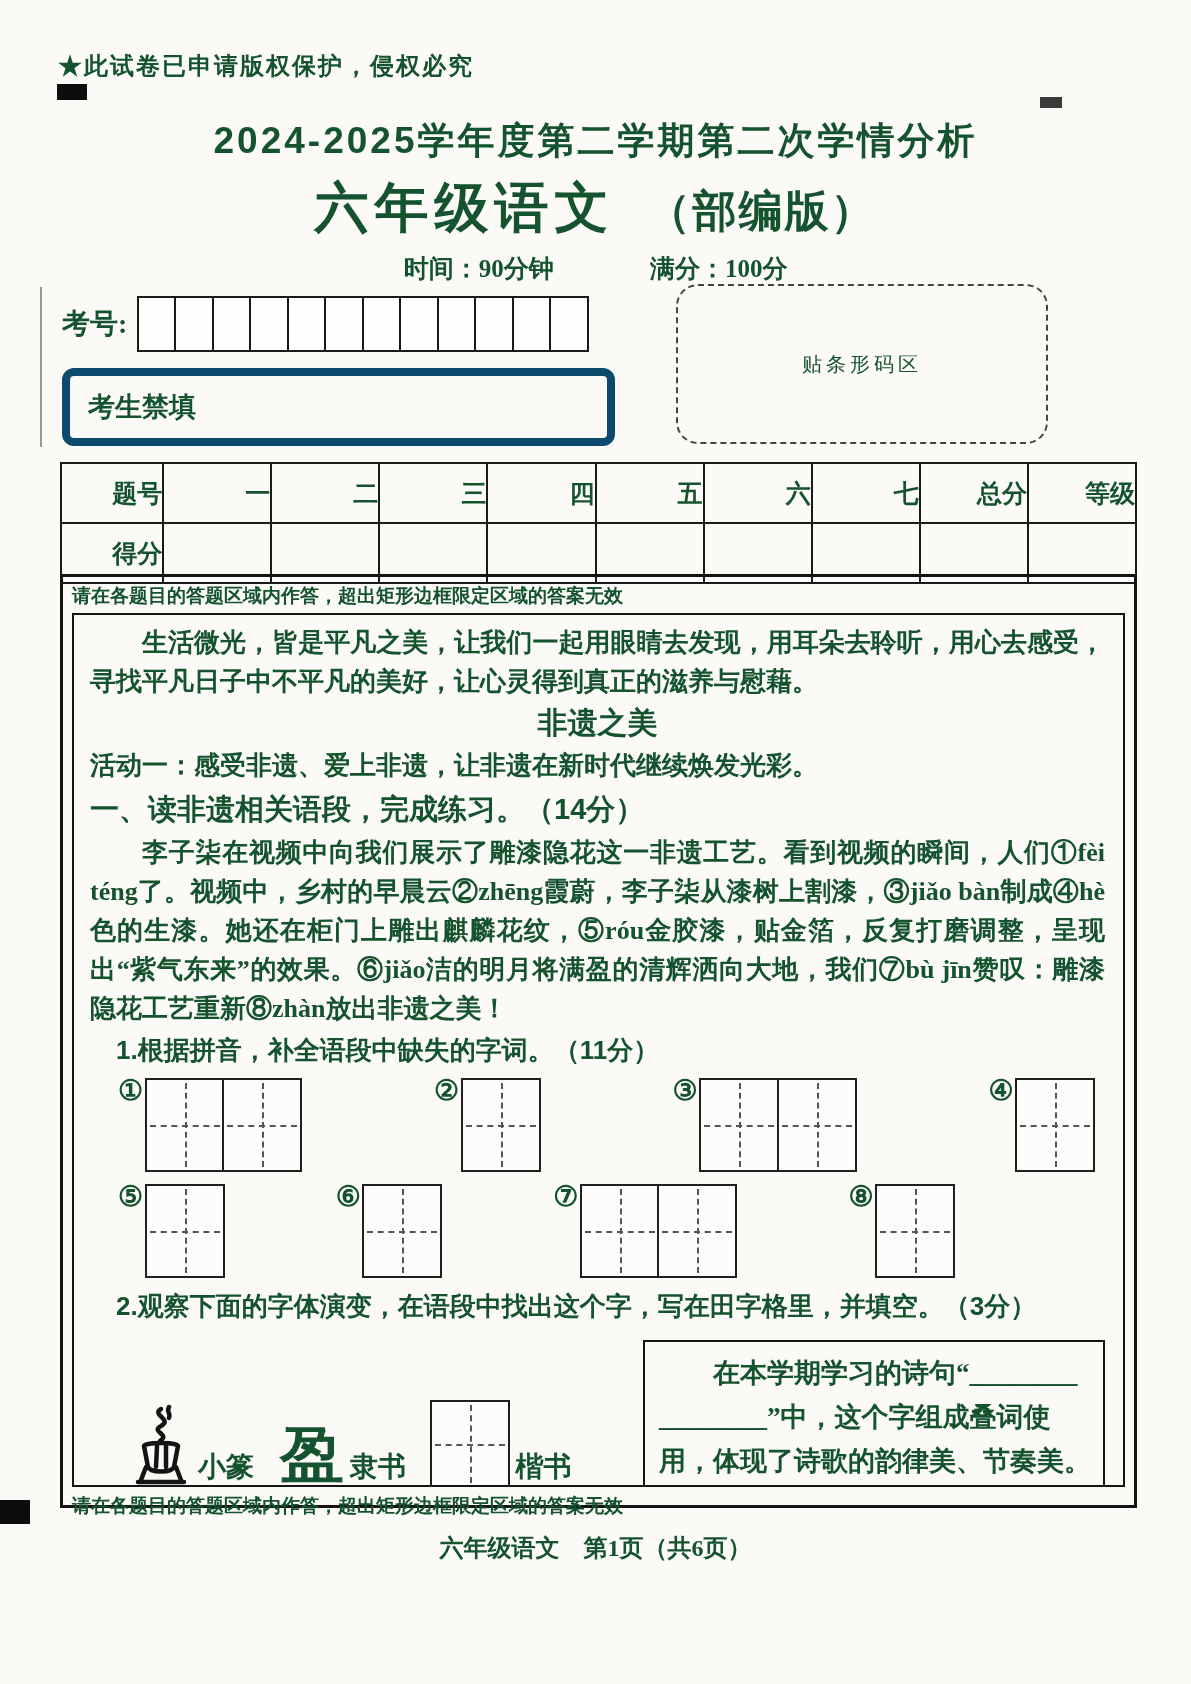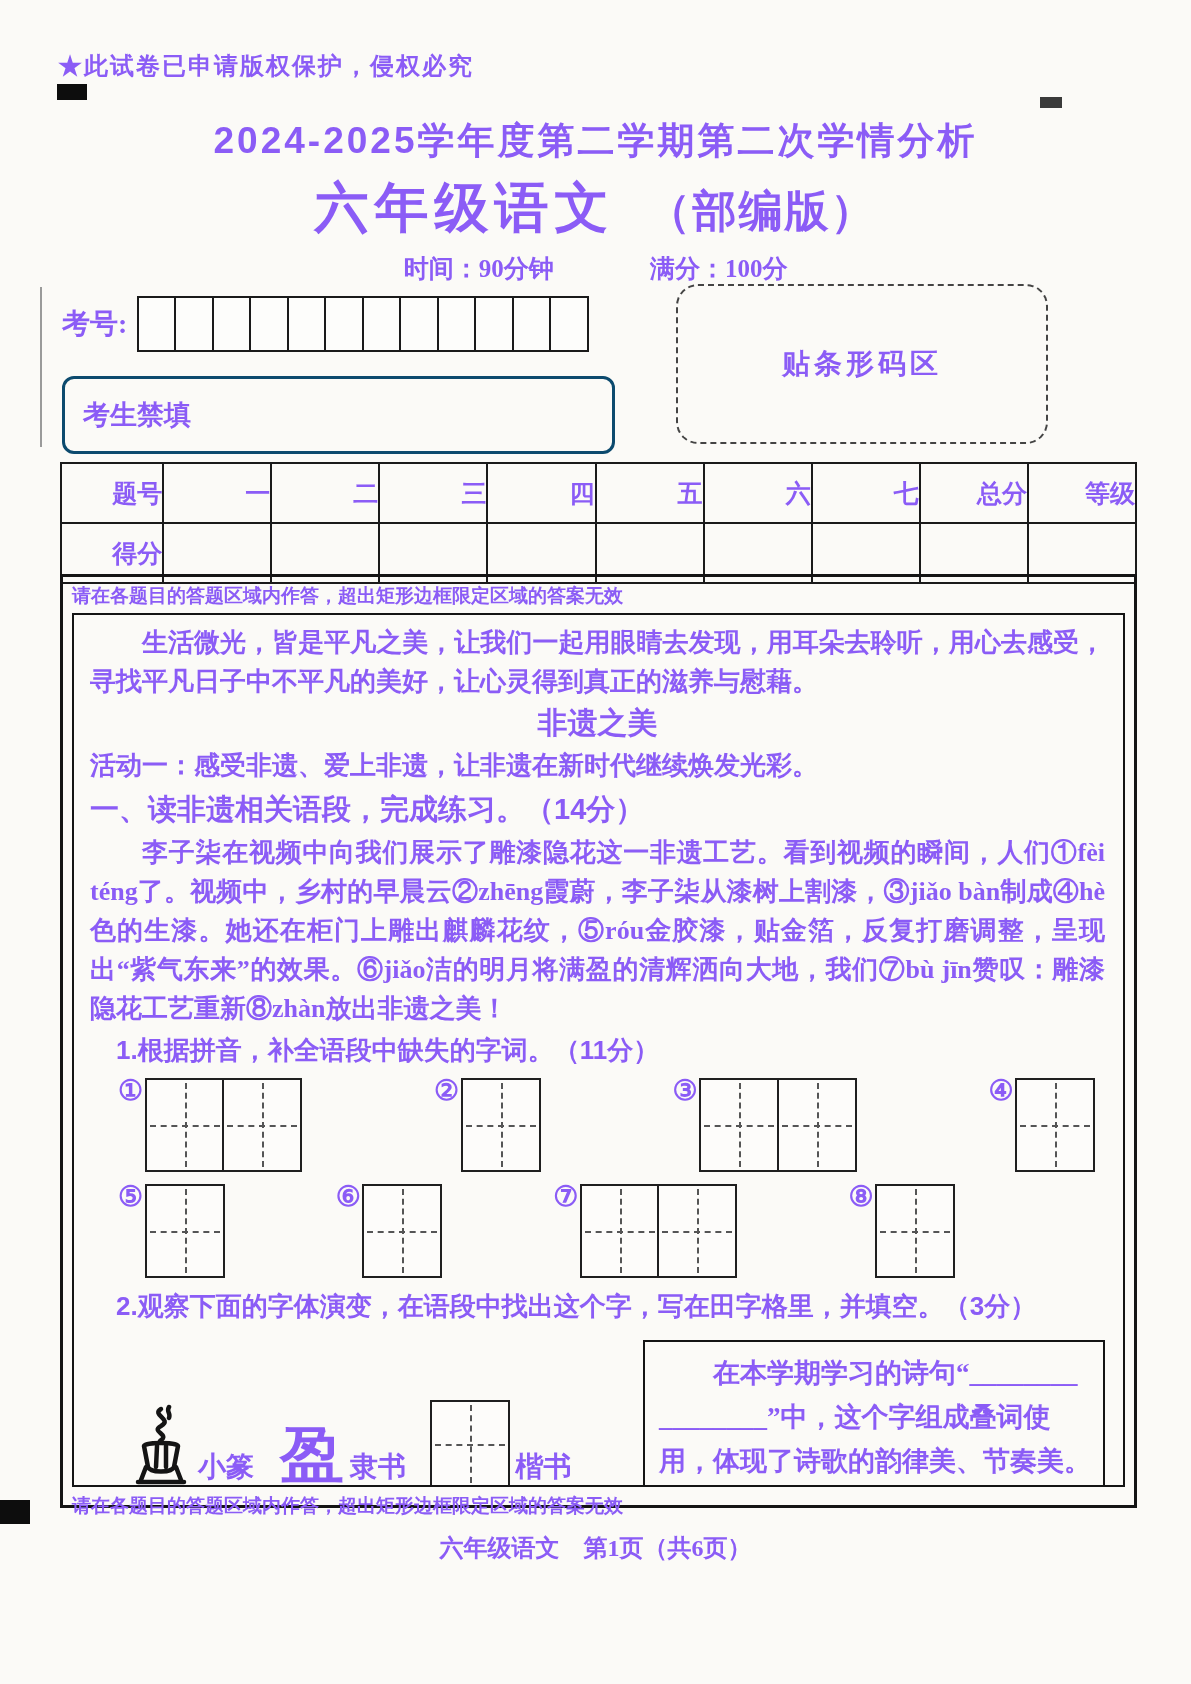--- a/index.html
+++ b/index.html
@@ -2,21 +2,21 @@
 <html><head>
 <meta charset="utf-8">
 <style>
   * { margin:0; padding:0; box-sizing:border-box; }
   html,body { background:#e8e8e8; }
   .page {
     position:relative;
     width:1191px; height:1684px;
     margin:0 auto;
     background:#fbfaf7;
-    color:#8b5cf6;
+    color:#14532d;
     font-family:"Liberation Serif", serif;
     overflow:hidden;
   }
   
   .mark { position:absolute; background:#0d0d0d; }
   .mark-tl { left:57px; top:84px; width:30px; height:16px; }
   .mark-tr { left:1040px; top:97px; width:22px; height:11px; background:#3a3a3a; }
   .mark-bl { left:0px; top:1500px; width:30px; height:24px; }
   .fold-line { position:absolute; left:40px; top:287px; width:2px; height:160px; background:#9a9a9a; }
 
@@ -43,34 +43,34 @@
 
   
   .examno { position:absolute; left:62px; top:296px; display:flex; align-items:center; }
   .examno-label { font-size:28px; font-weight:bold; margin-right:12px; }
   .examno-boxes { display:flex; }
   .exam-box { width:40px; height:56px; border:2.5px solid #1a1a1a; margin-left:-2.5px; background:#fdfdfb; }
 
   
   .forbidden {
     position:absolute; left:62px; top:368px; width:553px; height:78px;
-    border:3px solid #0c4a6e; border-radius:12px;
-    display:flex; align-items:center; padding:4px 10px;margin-top:8px;
+    border:8px solid #0c4a6e; border-radius:12px;
+    display:flex; align-items:center; padding:4px 10px;
   }
   .forbidden-label { font-size:27px; font-weight:bold; white-space:nowrap; margin:0 8px; }
   .forbidden-text { font-size:20px; font-weight:bold; line-height:1.5; margin-left:14px; }
   .absent-rect { display:inline-block; width:26px; height:13px; border:2px solid #1a1a1a; vertical-align:middle; margin-left:6px; }
 
   
   .barcode {
     position:absolute; left:676px; top:284px; width:372px; height:160px;
     border:2px dashed #444; border-radius:22px;
     display:flex; align-items:center; justify-content:center;
   }
-  .barcode-label { font-size:28px; font-weight:bold; letter-spacing:4px; }
+  .barcode-label { font-size:20px; font-weight:normal; letter-spacing:4px; }
 
   
   .score-table {
     position:absolute; left:60px; top:462px; width:1077px;
     border-collapse:collapse; table-layout:fixed;
   }
   .score-table td {
     border:2.5px solid #1a1a1a; height:60px;
     text-align:right; font-size:25px; font-weight:bold;
   }

